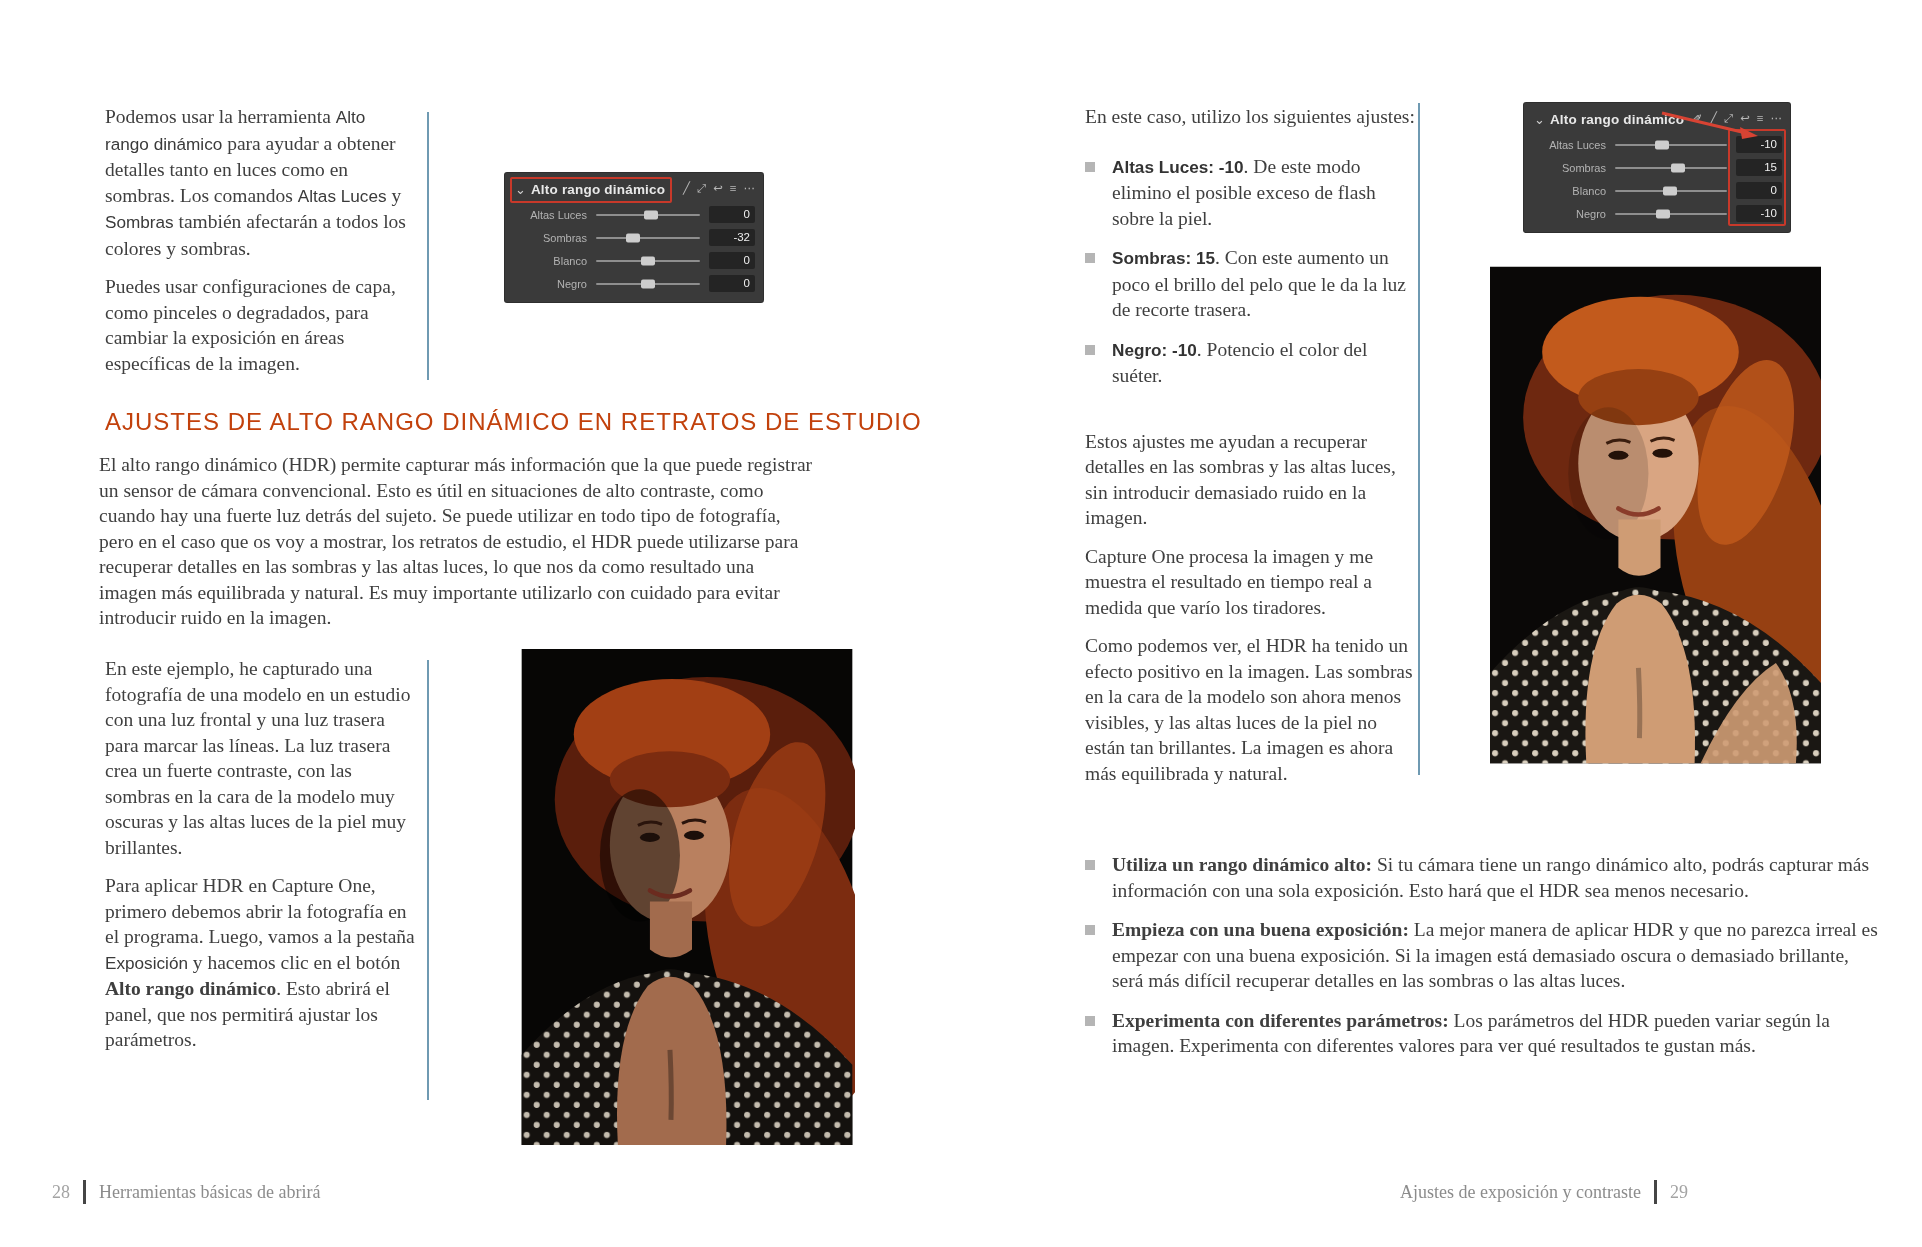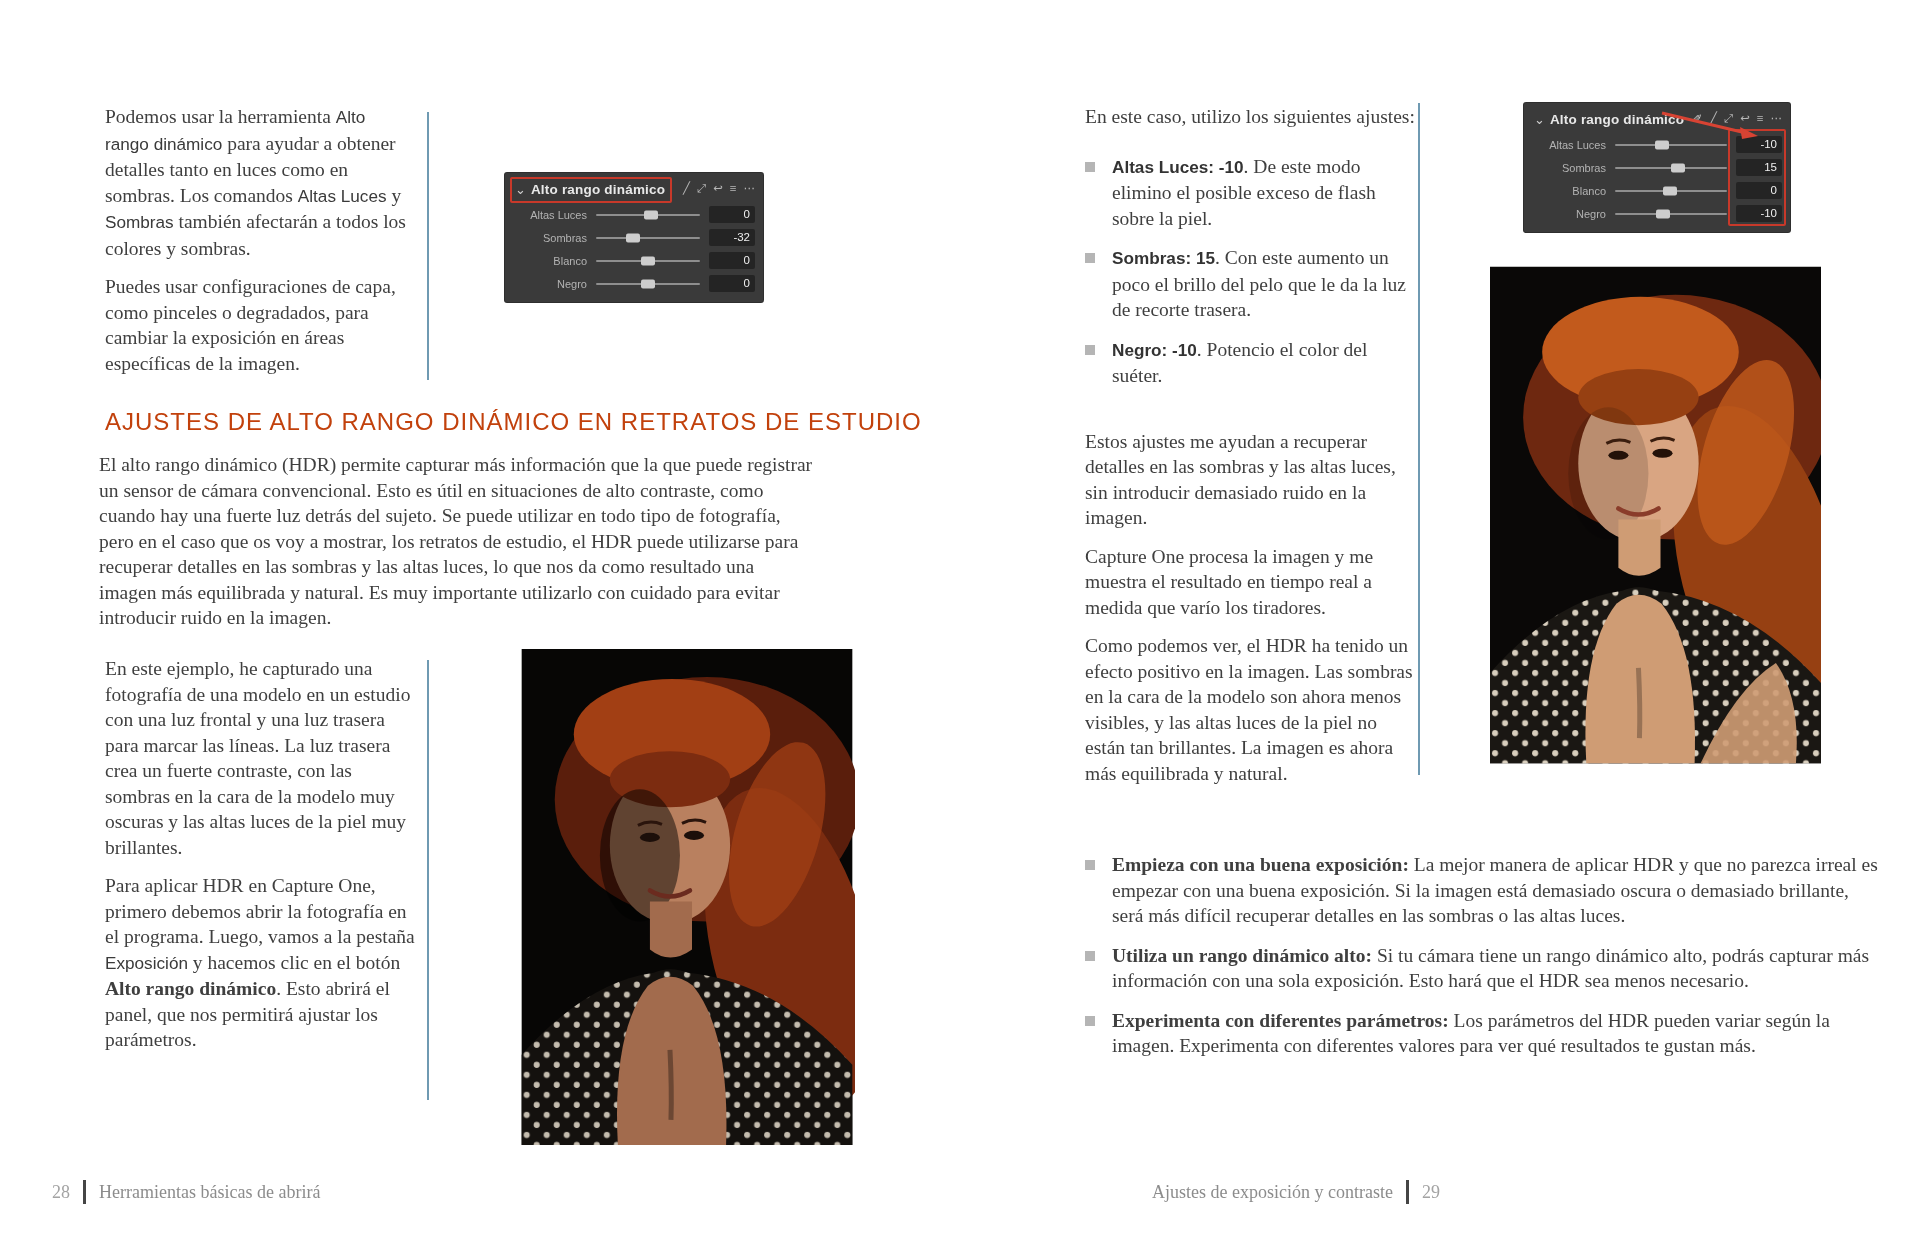--- a/index.html
+++ b/index.html
@@ -250,31 +250,31 @@
       <path d="M96 495 Q90 382 126 336 Q148 318 171 336 Q208 382 204 495 Z" fill="var(--skin2)"></path>
       <path d="M210 495 Q245 420 285 395 Q310 430 305 495 Z" fill="var(--skin2)" opacity="0.9"></path>
       <path d="M148 400 Q150 440 149 470" stroke="#00000044" stroke-width="5" fill="none"></path>
     </svg>
   </div>
 
 
   <ul class="abs blist bodytext" style="left:1085px;top:852px;width:795px;">
     <li>
       <span class="bsq"></span>
-      <span class="btext"><span class="seg-b">Empieza con una buena exposición:</span><span> La mejor manera de aplicar HDR y que no parezca irreal es empezar con una buena exposición. Si la imagen está demasiado oscura o demasiado brillante, será más difícil recuperar detalles en las sombras o las altas luces.</span></span>
+      <span class="btext"><span class="seg-b">Utiliza un rango dinámico alto:</span><span> Si tu cámara tiene un rango dinámico alto, podrás capturar más información con una sola exposición. Esto hará que el HDR sea menos necesario.</span></span>
     </li>
     <li>
       <span class="bsq"></span>
-      <span class="btext"><span class="seg-b">Utiliza un rango dinámico alto:</span><span> Si tu cámara tiene un rango dinámico alto, podrás capturar más información con una sola exposición. Esto hará que el HDR sea menos necesario.</span></span>
+      <span class="btext"><span class="seg-b">Empieza con una buena exposición:</span><span> La mejor manera de aplicar HDR y que no parezca irreal es empezar con una buena exposición. Si la imagen está demasiado oscura o demasiado brillante, será más difícil recuperar detalles en las sombras o las altas luces.</span></span>
     </li>
     <li>
       <span class="bsq"></span>
       <span class="btext"><span class="seg-b">Experimenta con diferentes parámetros:</span><span> Los parámetros del HDR pueden variar según la imagen. Experimenta con diferentes valores para ver qué resultados te gustan más.</span></span>
     </li>
   </ul>
 
-  <div class="abs footer" style="left:1152px;top:1180px;width:688px;justify-content:flex-start;">
+  <div class="abs footer" style="left:1200px;top:1180px;width:688px;justify-content:center;">
     <span class="ftext">Ajustes de exposición y contraste</span>
     <span class="fbar"></span>
     <span class="pgnum">29</span>
   </div>
 
 </div>
 
 </body></html>

